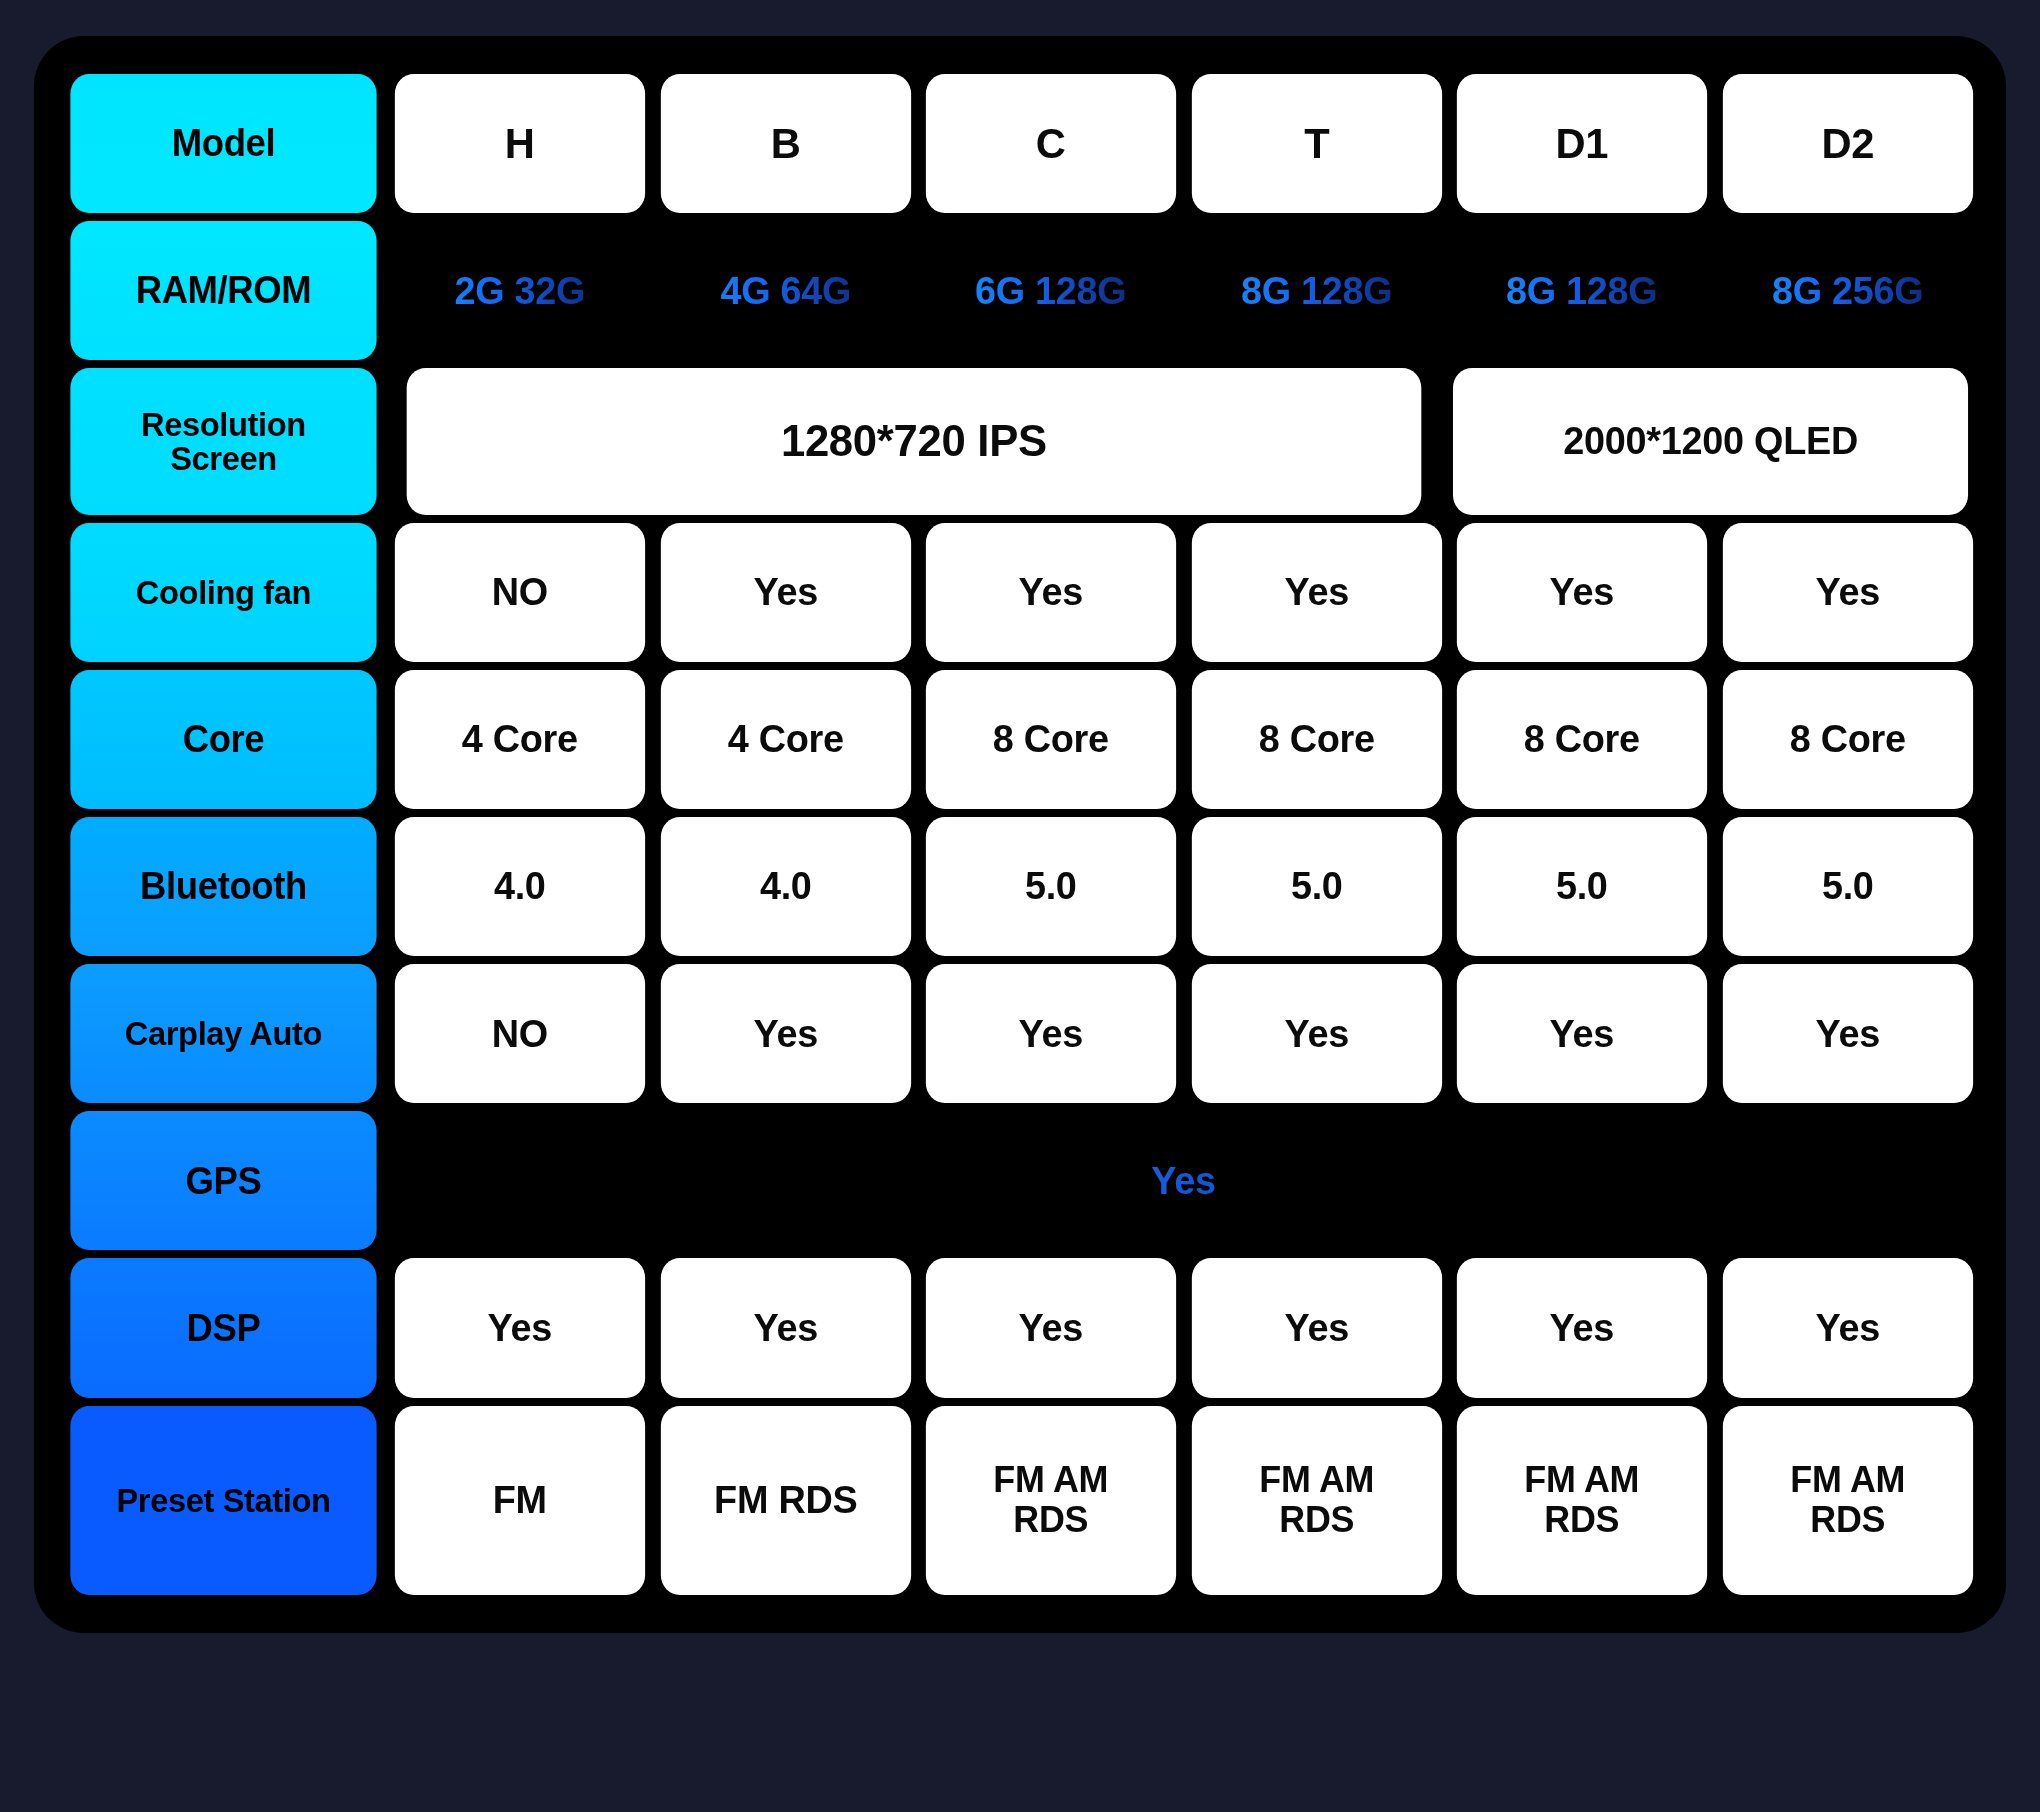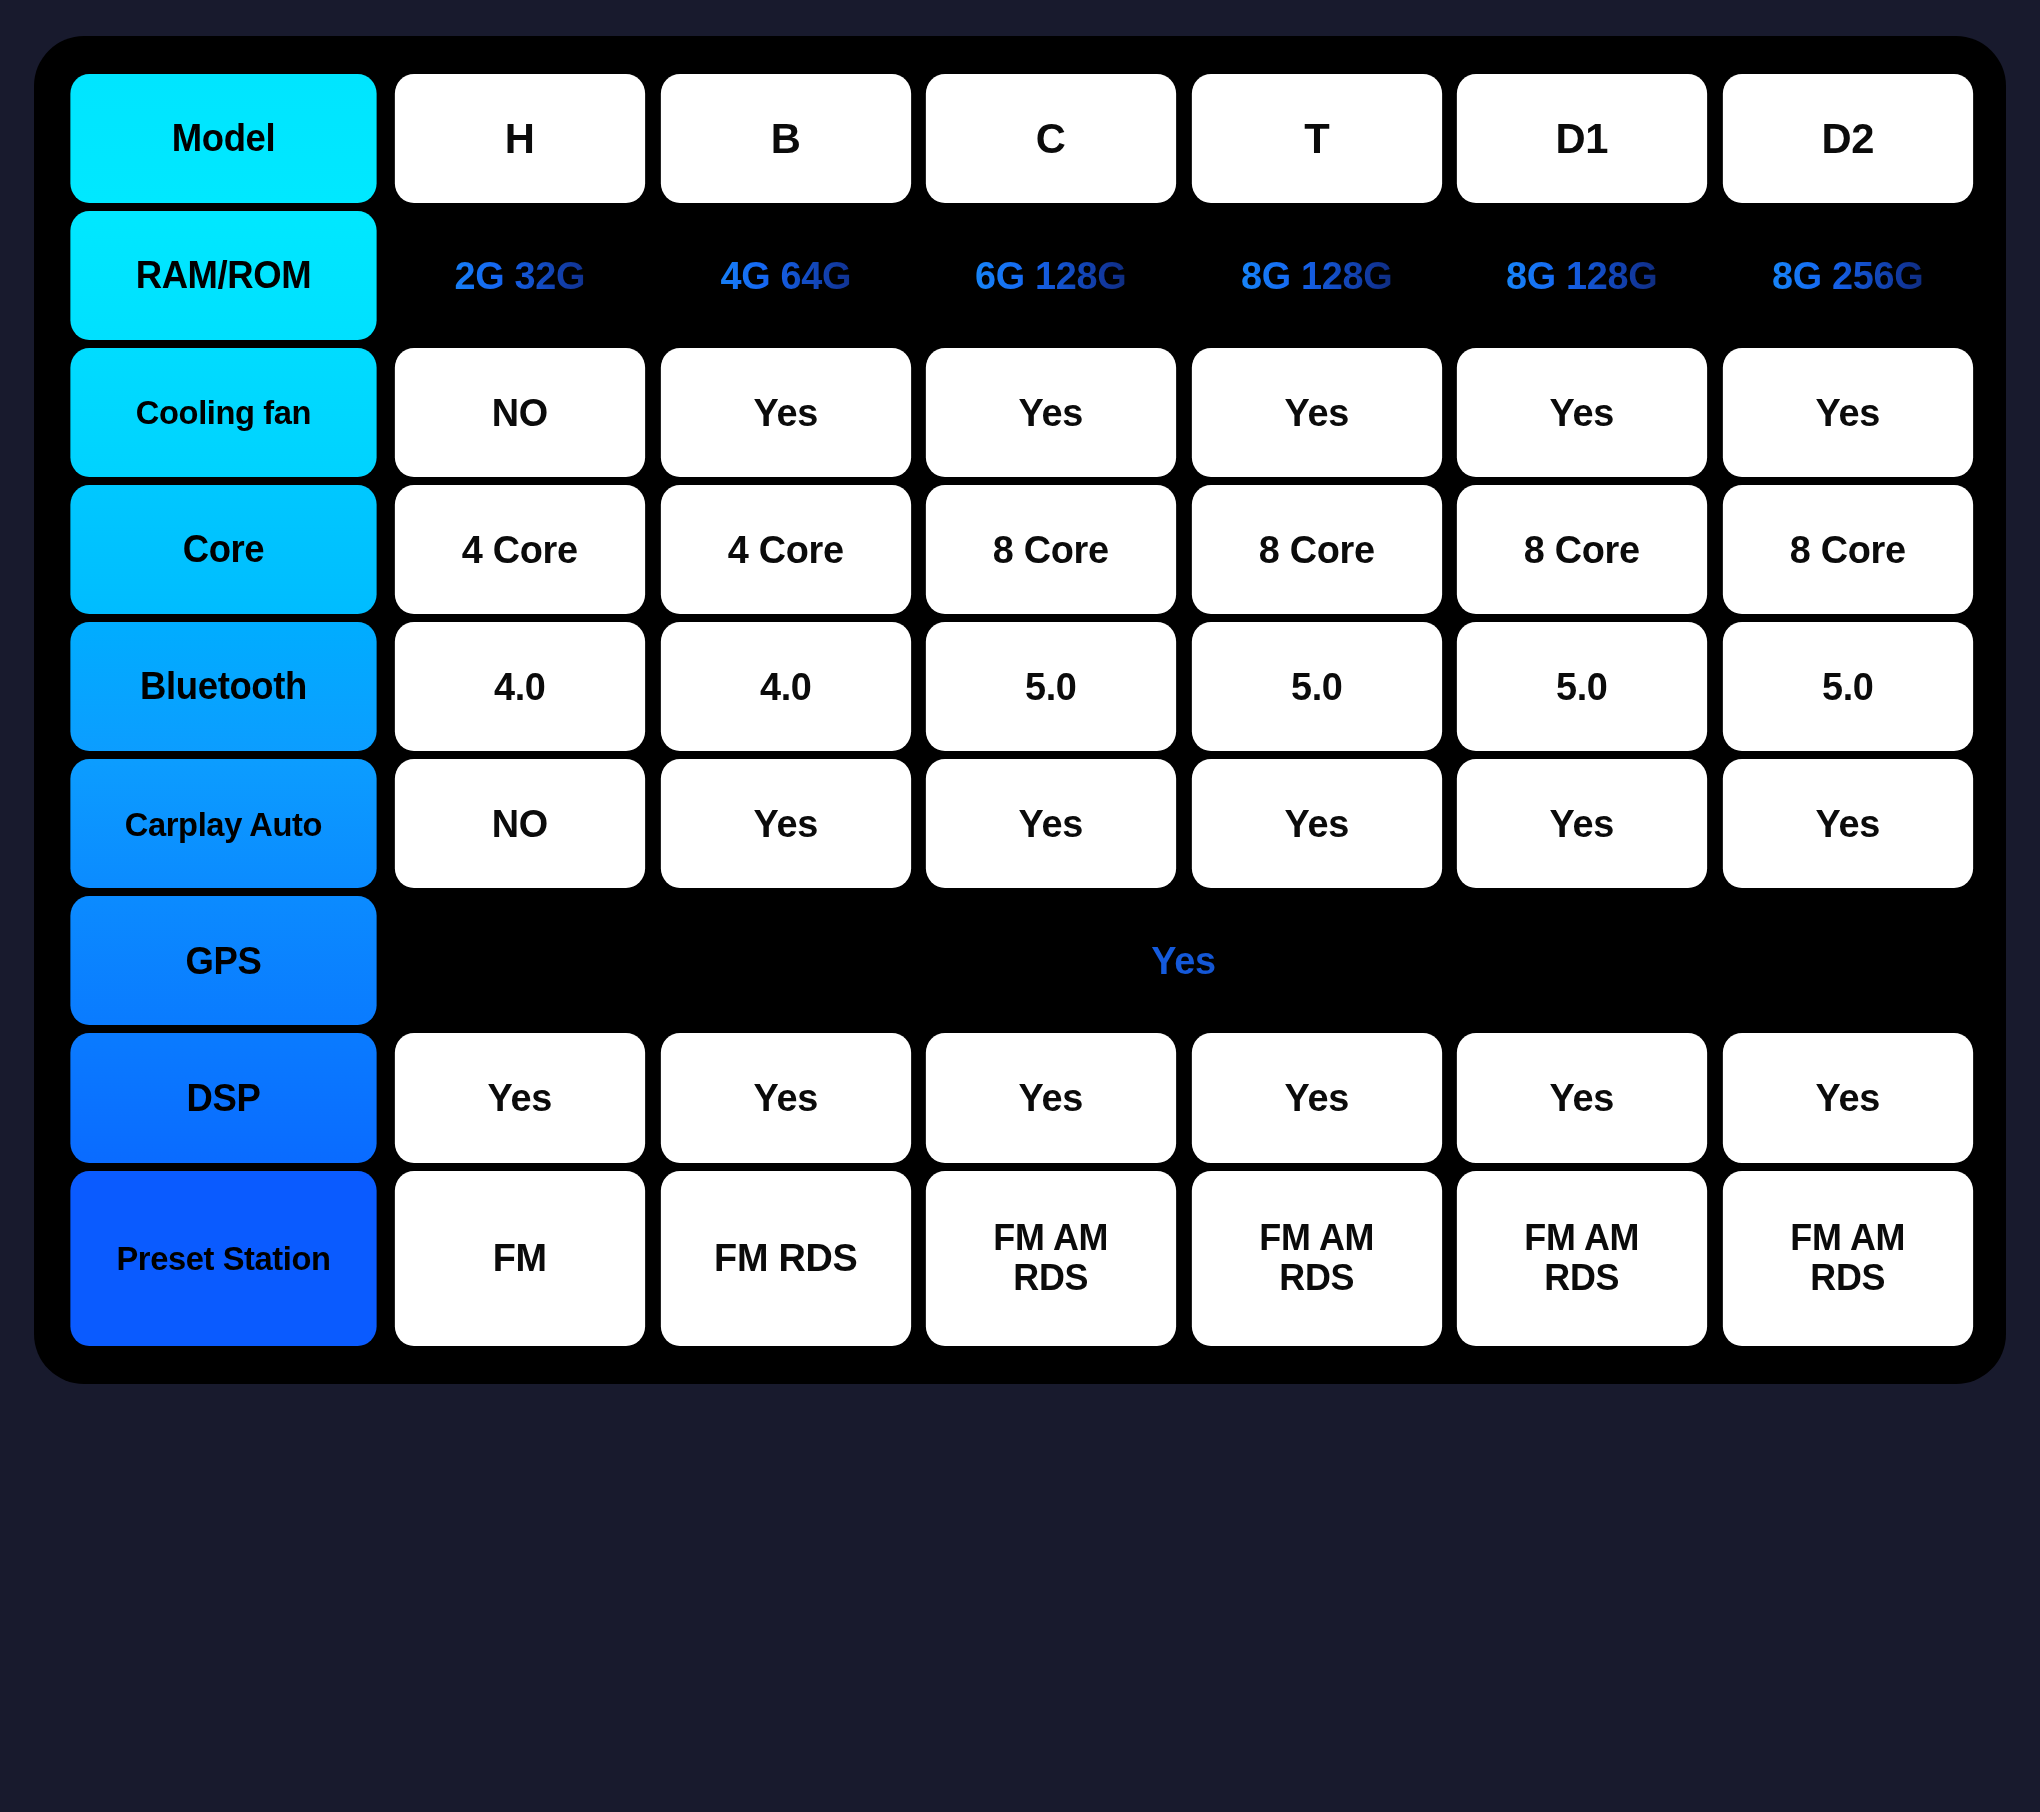--- a/index.html
+++ b/index.html
@@ -20,21 +20,21 @@
     height: 1813px;
     background: #181a2d;
   }
 
   
   #panel {
     position: absolute;
     left: 34px;
     top: 36px;
     width: 1972px;
-    height: 1348px;
+    height: 1597px;
     background: #000000;
     border-radius: 50px;
     box-sizing: border-box;
     padding: 38px 30px 38px 30px;
     display: flex;
     flex-direction: column;
     gap: 8px;
     justify-content: space-between;
   }
 
@@ -120,20 +120,30 @@
       </div>
       <div class="spec-row">
         <div class="label-cell" style="background-image: linear-gradient(rgb(0, 232, 255) 0%, rgb(0, 224, 255) 100%);">RAM/ROM</div>
         <div class="val-cell grad">2G 32G</div>
         <div class="val-cell grad">4G 64G</div>
         <div class="val-cell grad">6G 128G</div>
         <div class="val-cell grad">8G 128G</div>
         <div class="val-cell grad">8G 128G</div>
         <div class="val-cell grad">8G 256G</div>
       </div>
+      <div class="spec-row res">
+        <div class="label-cell two-line small" style="background-image: linear-gradient(rgb(0, 224, 255) 0%, rgb(0, 220, 255) 100%);">
+          <div>
+            <div>Resolution</div>
+            <div>Screen</div>
+          </div>
+        </div>
+        <div class="val-cell span4 big">1280*720 IPS</div>
+        <div class="val-cell span2">2000*1200 QLED</div>
+      </div>
       <div class="spec-row">
         <div class="label-cell small" style="background-image: linear-gradient(rgb(0, 220, 255) 0%, rgb(0, 210, 255) 100%);">Cooling fan</div>
         <div class="val-cell">NO</div>
         <div class="val-cell">Yes</div>
         <div class="val-cell">Yes</div>
         <div class="val-cell">Yes</div>
         <div class="val-cell">Yes</div>
         <div class="val-cell">Yes</div>
       </div>
       <div class="spec-row">

